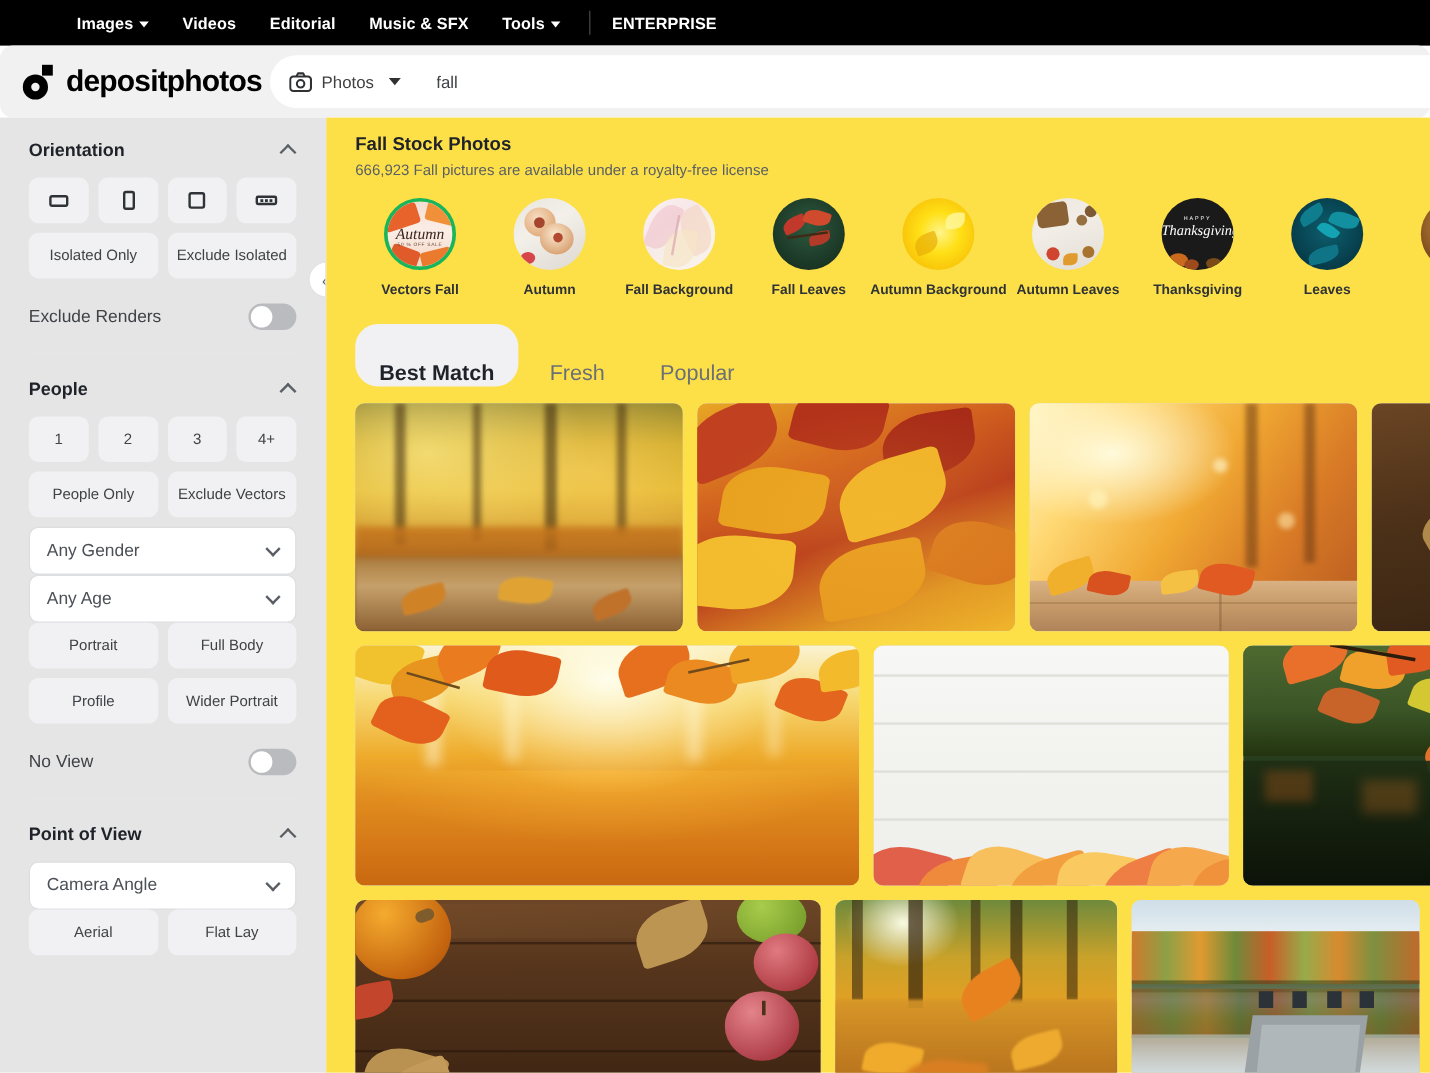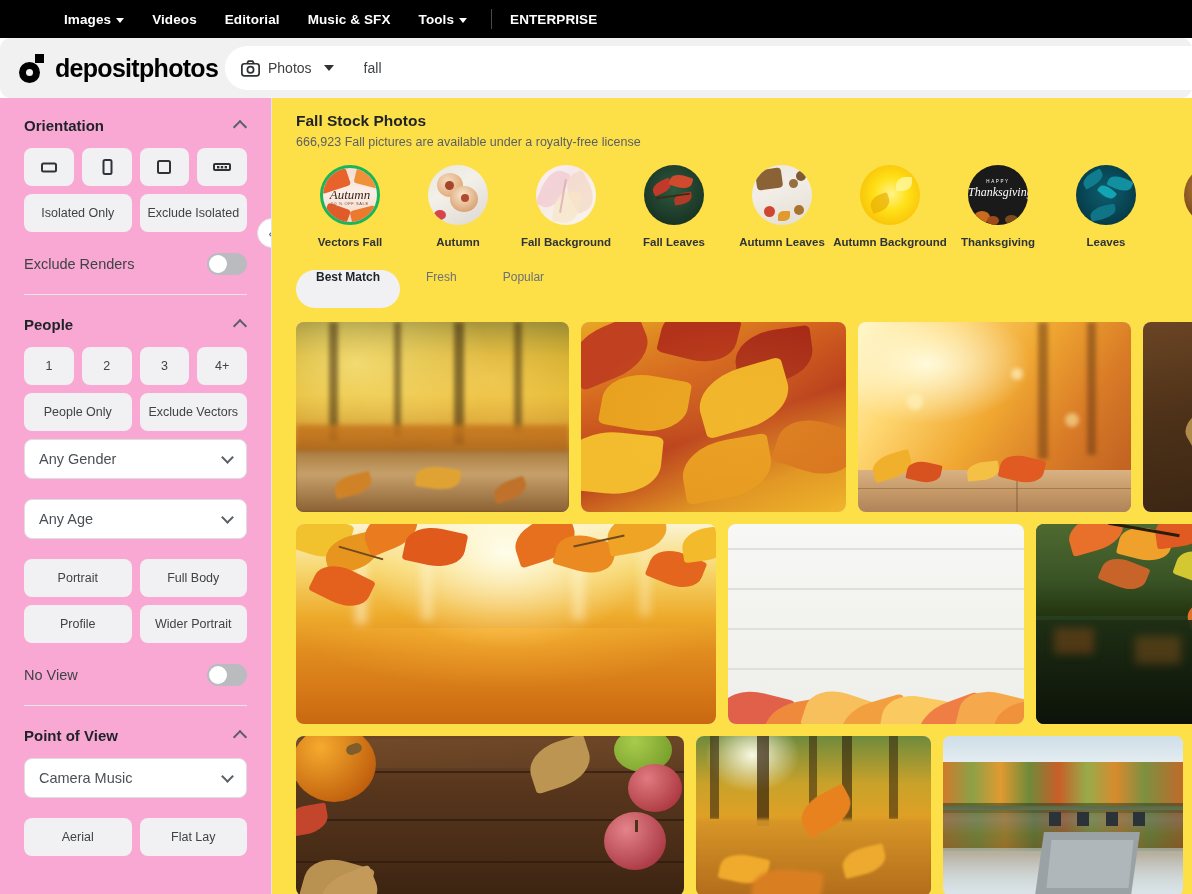--- a/index.html
+++ b/index.html
@@ -91,21 +91,21 @@
     font-family: "Liberation Sans", sans-serif;
     flex: 1; padding-left: 14px; height: 42px;
   }
 
   
   .body-row { display: flex; height: 796px; }
 
   
   .sidebar {
     width: 272px; height: 796px;
-    background: #f9a8d4;
+    background: #e5e5e5;
     border-right: 1px solid #e3e4e6;
     padding: 0 24px;
     overflow: hidden;
     position: relative;
   }
   .filter-section { padding-top: 4px; }
   .section-head {
     display: flex; align-items: center; justify-content: space-between;
     height: 46px; cursor: pointer;
   }
@@ -133,21 +133,21 @@
     position: relative; cursor: pointer; flex: none;
   }
   .toggle .knob {
     position: absolute; left: 2px; top: 2px;
     width: 18px; height: 18px; border-radius: 50%; background: #fff;
   }
   .divider { height: 1px; background: #e6e7e9; margin: 6px 0 2px; }
   .select {
     height: 40px; border: 1px solid #dcdee0; border-radius: 8px;
     display: flex; align-items: center; justify-content: space-between;
-    padding: 0 14px; margin-bottom: 20px; cursor: pointer; background:#fff;
+    padding: 0 14px; margin-bottom: 0; cursor: pointer; background:#fff;
   }
   .select-label { font-size: 14.5px; color: #4b5056; }
   .chev-dn {
     width: 9px; height: 9px;
     border-right: 2px solid #5a5f66; border-bottom: 2px solid #5a5f66;
     transform: rotate(45deg); margin-bottom: 4px;
   }
   .ori-ico { display:block; }
 
   
@@ -177,22 +177,22 @@
     width: 60px; height: 60px; border-radius: 50%;
     position: relative; overflow: hidden;
   }
   .cat-label {
     font-size: 11.5px; font-weight: bold; color: #2f3337;
     margin-top: 11px; text-align: center; white-space: nowrap;
   }
 
   .tabs { display: flex; align-items: center; gap: 6px; margin-top: 22px; }
   .tab {
-    height: 38px; padding: 0 20px; border-radius: 19px;
-    display: flex; align-items: flex-start; font-size: 12px;
+    height: 52px; padding: 0 20px; border-radius: 19px;
+    display: flex; align-items: flex-end; font-size: 18px;
     color: #6b7076; cursor: pointer;
   }
   .tab.active { background: #f1f1f3; color: #1f2329; font-weight: bold; }
 
   .grid { margin-top: 14px; }
   .grid-row { display: flex; gap: 12px; margin-bottom: 12px; }
   .thumb {
     border-radius: 8px; overflow: hidden; flex: none;
     position: relative; cursor: pointer;
     background: #ddd;
@@ -366,21 +366,21 @@
     </div>
 
     <div class="divider"></div>
 
     <div class="filter-section">
       <div class="section-head">
         <span class="section-title">Point of View</span>
         <span class="chev-up"></span>
       </div>
       <div class="select">
-        <span class="select-label">Camera Music</span>
+        <span class="select-label">Camera Angle</span>
         <span class="chev-dn"></span>
       </div>
       <div class="pill-row">
         <div class="pill wide">
           <span>Aerial</span>
           </div>
         <div class="pill wide">
           <span>Flat Lay</span>
           </div>
       </div>
@@ -434,37 +434,37 @@
         <div class="cat-circle" style="background:radial-gradient(circle at 50% 40%,#2e5a3e 0%,#1d3b29 60%,#12271a 100%);">
           <div style="position:absolute;left:8px;top:16px;width:20px;height:12px;background:#c0392b;border-radius:60% 10%;transform:rotate(-24deg);"></div>
           <div style="position:absolute;left:26px;top:10px;width:22px;height:13px;background:#d04a2e;border-radius:60% 10%;transform:rotate(18deg);"></div>
           <div style="position:absolute;left:30px;top:28px;width:18px;height:11px;background:#b23a28;border-radius:60% 10%;transform:rotate(-10deg);"></div>
           <div style="position:absolute;left:12px;top:30px;width:34px;height:2px;background:#3f2a16;transform:rotate(-8deg);"></div>
         </div>
         <div class="cat-label">Fall Leaves</div>
       </div>
 
       <div class="cat">
+        <div class="cat-circle" style="background:radial-gradient(circle at 52% 48%,#fff48a 0%,#ffe017 38%,#f9c70a 70%,#e8a800 100%);">
+          <div style="position:absolute;left:10px;top:30px;width:20px;height:16px;background:#e8ae05;opacity:.7;border-radius:60% 10%;transform:rotate(-20deg);"></div>
+          <div style="position:absolute;right:8px;top:12px;width:16px;height:14px;background:#fff7a0;opacity:.8;border-radius:60% 10%;"></div>
+        </div>
+        <div class="cat-label">Autumn Background</div>
+      </div>
+
+      <div class="cat">
         <div class="cat-circle" style="background:linear-gradient(160deg,#ece7df 0%,#f2eee7 40%,#e2ddd4 100%);">
           <div style="position:absolute;left:4px;top:4px;width:26px;height:20px;background:#8a6236;border-radius:4px;transform:rotate(-8deg);"></div>
           <div style="position:absolute;right:6px;top:6px;width:10px;height:10px;border-radius:50%;background:#7d5a31;"></div>
           <div style="position:absolute;right:14px;top:14px;width:9px;height:9px;border-radius:50%;background:#96713f;"></div>
           <div style="position:absolute;left:12px;bottom:8px;width:11px;height:11px;border-radius:50%;background:#d0452f;"></div>
           <div style="position:absolute;left:26px;bottom:4px;width:12px;height:10px;background:#e09a2e;border-radius:50% 10%;"></div>
           <div style="position:absolute;right:8px;bottom:10px;width:10px;height:10px;border-radius:50%;background:#a8722f;"></div>
         </div>
         <div class="cat-label">Autumn Leaves</div>
-      </div>
-
-      <div class="cat">
-        <div class="cat-circle" style="background:radial-gradient(circle at 52% 48%,#fff48a 0%,#ffe017 38%,#f9c70a 70%,#e8a800 100%);">
-          <div style="position:absolute;left:10px;top:30px;width:20px;height:16px;background:#e8ae05;opacity:.7;border-radius:60% 10%;transform:rotate(-20deg);"></div>
-          <div style="position:absolute;right:8px;top:12px;width:16px;height:14px;background:#fff7a0;opacity:.8;border-radius:60% 10%;"></div>
-        </div>
-        <div class="cat-label">Autumn Background</div>
       </div>
 
       <div class="cat">
         <div class="cat-circle" style="background:#1a1a1a;">
           <div style="position:absolute;left:0;top:14px;width:100%;text-align:center;font-size:4.5px;color:#fff;letter-spacing:1.6px;">HAPPY</div>
           <div style="position:absolute;left:0;top:20px;width:100%;text-align:center;font-family:'Liberation Serif',serif;font-style:italic;font-size:12px;color:#fff;">Thanksgiving</div>
           <div style="position:absolute;left:6px;bottom:2px;width:16px;height:12px;border-radius:50%;background:#c96a1e;"></div>
           <div style="position:absolute;left:19px;bottom:0px;width:12px;height:9px;border-radius:50%;background:#9e4a1c;"></div>
           <div style="position:absolute;right:10px;bottom:1px;width:13px;height:9px;border-radius:50%;background:#7a4a18;"></div>
         </div>

